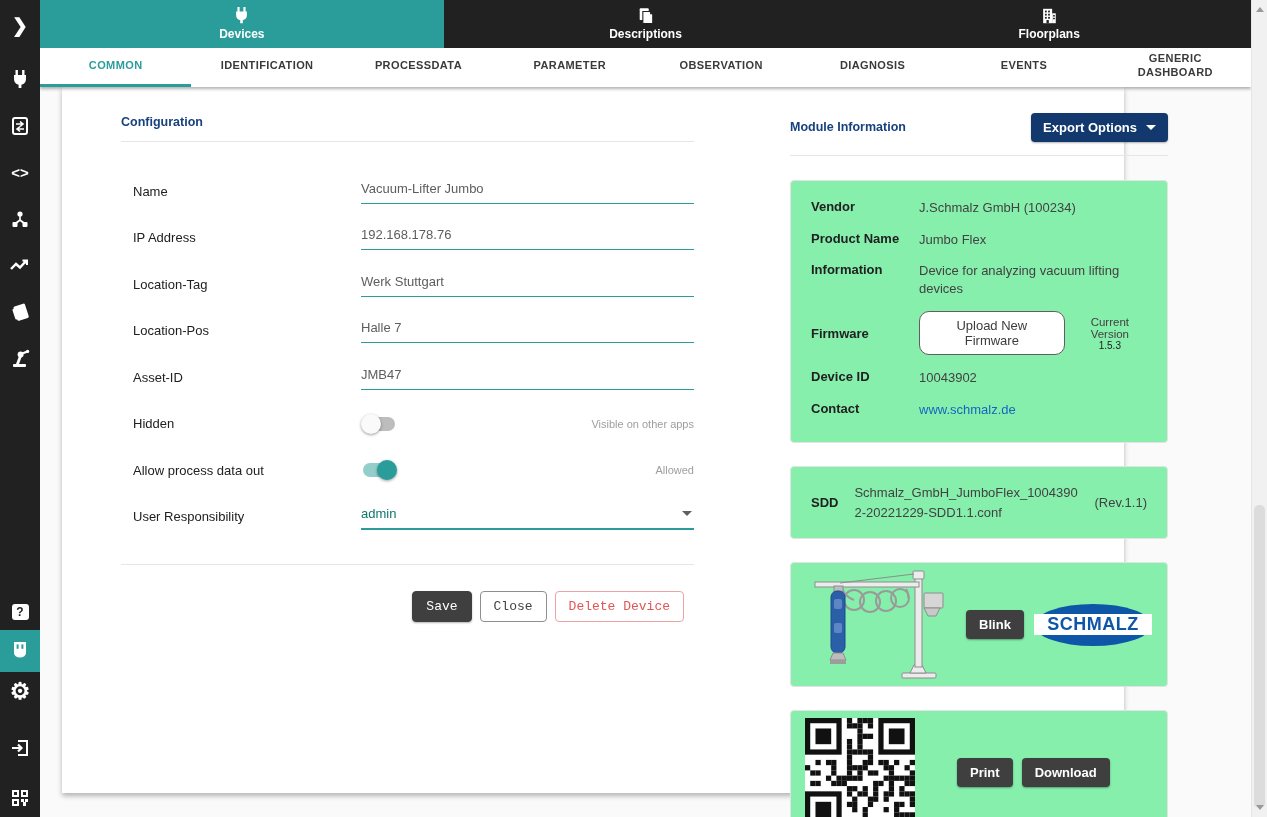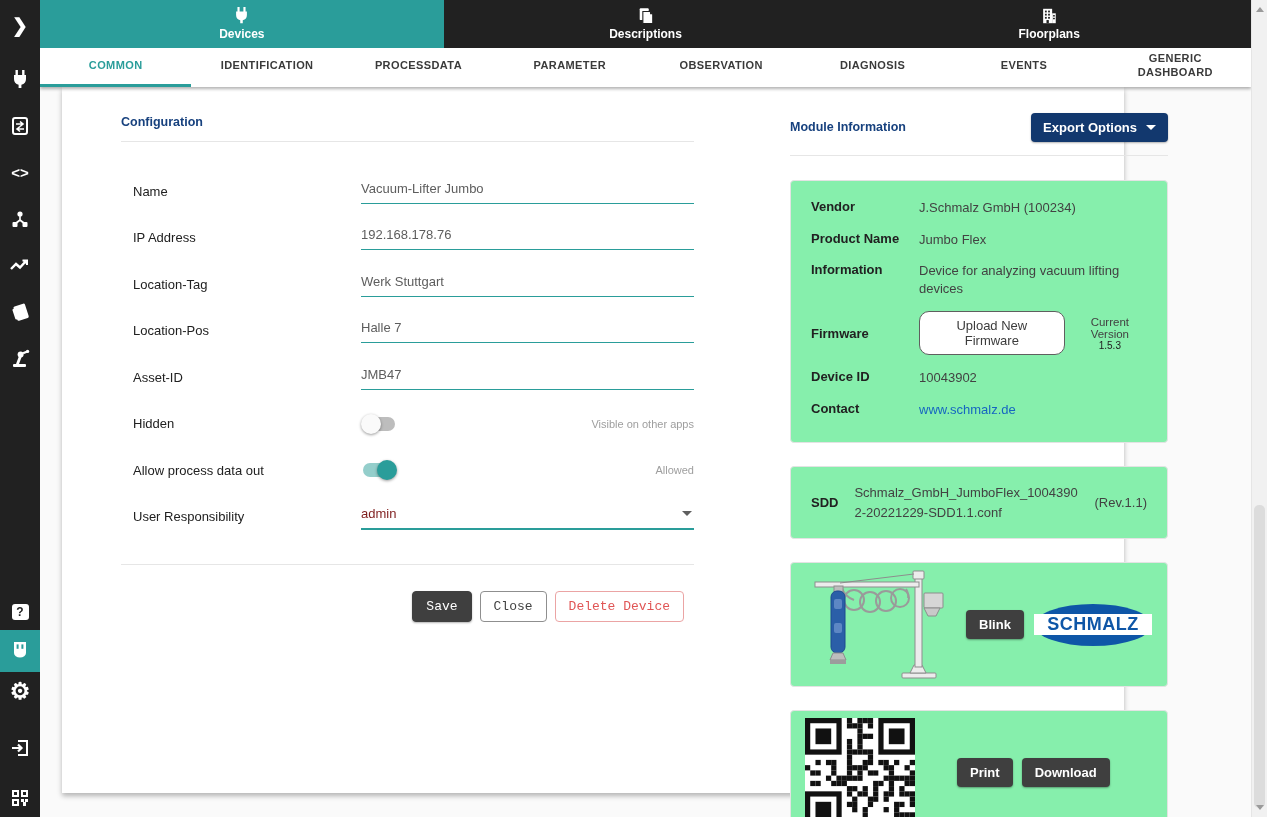--- a/index.html
+++ b/index.html
@@ -40,21 +40,21 @@
   .fwrap { flex:1; position:relative; }
   .finput { width:100%; border:none; outline:none; border-bottom:1.5px solid #2a9d9a; font-family:"Liberation Sans",sans-serif; font-size:13px; color:#5d5d5d; padding:2px 0 7px; background:transparent; }
   .toggle-row-wrap { flex:1; display:flex; align-items:center; justify-content:space-between; }
   .toggle { position:relative; width:36px; height:20px; display:inline-block; cursor:pointer; }
   .toggle .track { position:absolute; left:2px; top:3px; width:32px; height:14px; border-radius:7px; background:#bdbdbd; }
   .toggle .knob { position:absolute; top:0; left:0; width:20px; height:20px; border-radius:50%; background:#fafafa; box-shadow:0 1px 3px rgba(0,0,0,.4); }
   .toggle.on .track { background:#94cecb; }
   .toggle.on .knob { left:auto; right:0; background:#2a9d9a; }
   .toggle-note { font-size:11px; color:#9e9e9e; }
   .select-row { display:flex; align-items:center; justify-content:space-between; border-bottom:2px solid #2a9d9a; padding:2px 2px 7px 0; cursor:pointer; }
-  .select-value { font-size:13px; color:#7f1d1d; }
+  .select-value { font-size:13px; color:#0f766e; }
   .caret-down { width:0; height:0; border-left:5px solid transparent; border-right:5px solid transparent; border-top:5px solid #5f5f5f; display:inline-block; }
   .form-divider { height:1px; background:#e6e6e6; margin-top:24px; }
   .btn-row { margin-top:26px; display:flex; justify-content:flex-end; gap:8px; padding-right:10px; }
   .btn { font-family:Liberation Mono, monospace; font-size:13px; border-radius:4px; padding:7px 13px; cursor:pointer; }
   .btn-save { background:#3f3f3f; color:#fff; border:1px solid #3f3f3f; box-shadow:0 1px 2px rgba(0,0,0,.3); }
   .btn-close { background:#fff; color:#424242; border:1px solid #8f8f8f; }
   .btn-delete { background:#fff; color:#e05555; border:1px solid #eba4a4; }
 
   
   .col-right { position:absolute; left:728px; top:24px; width:378px; }

